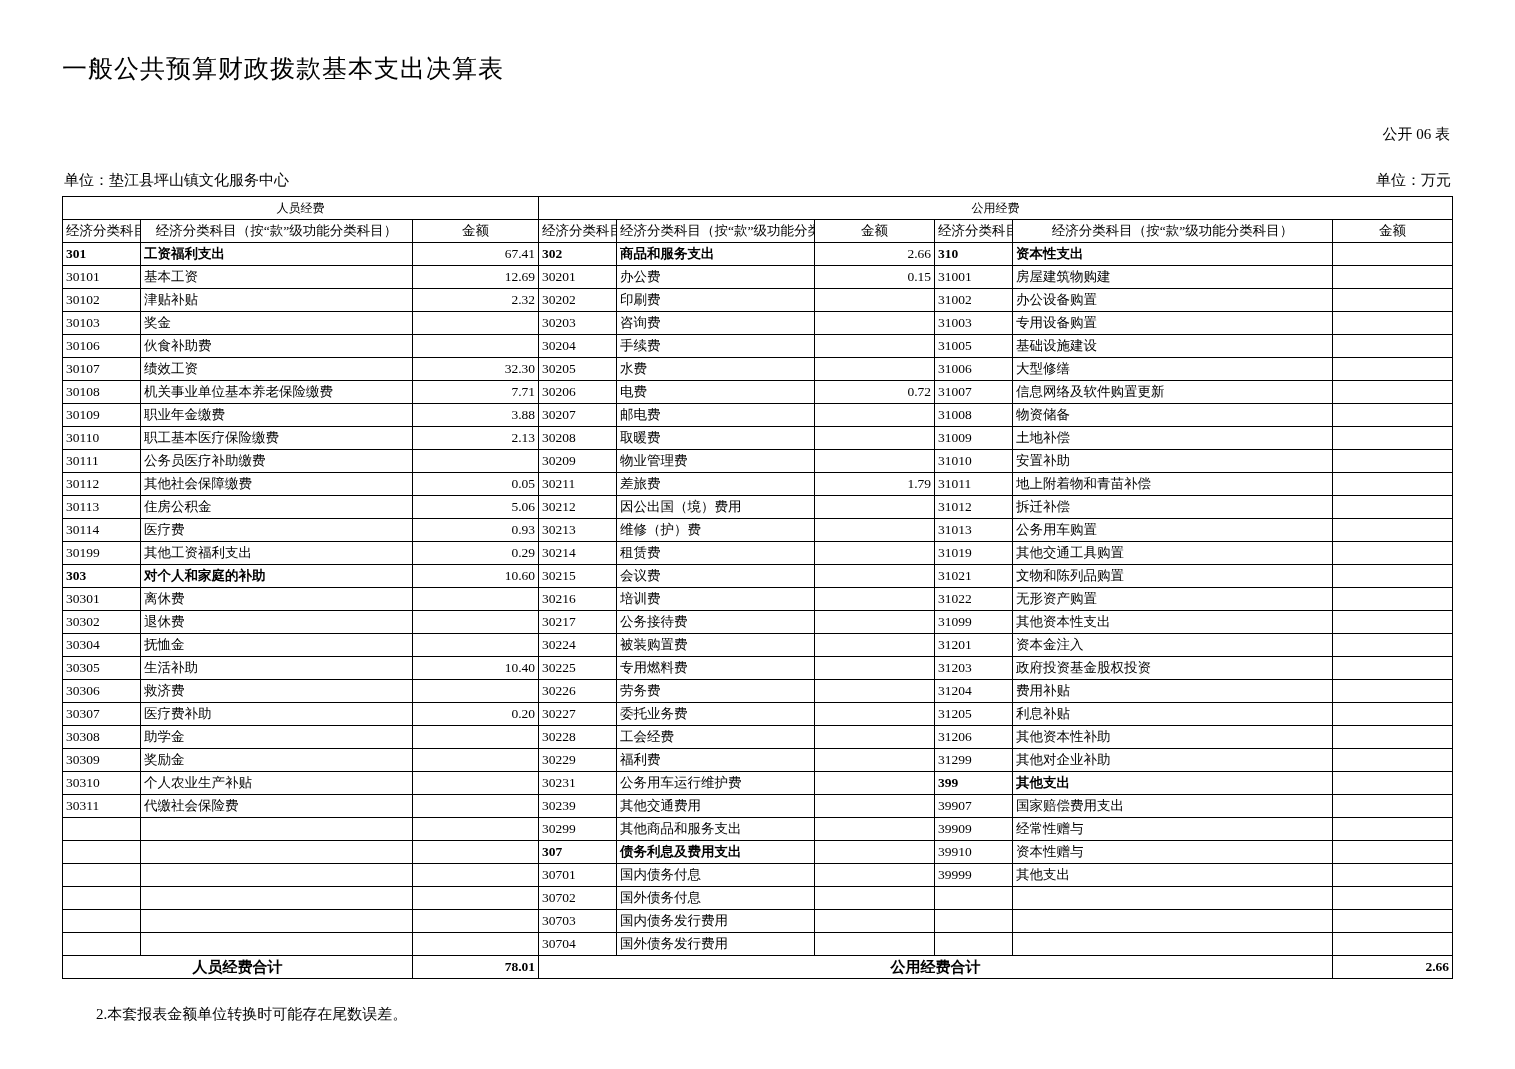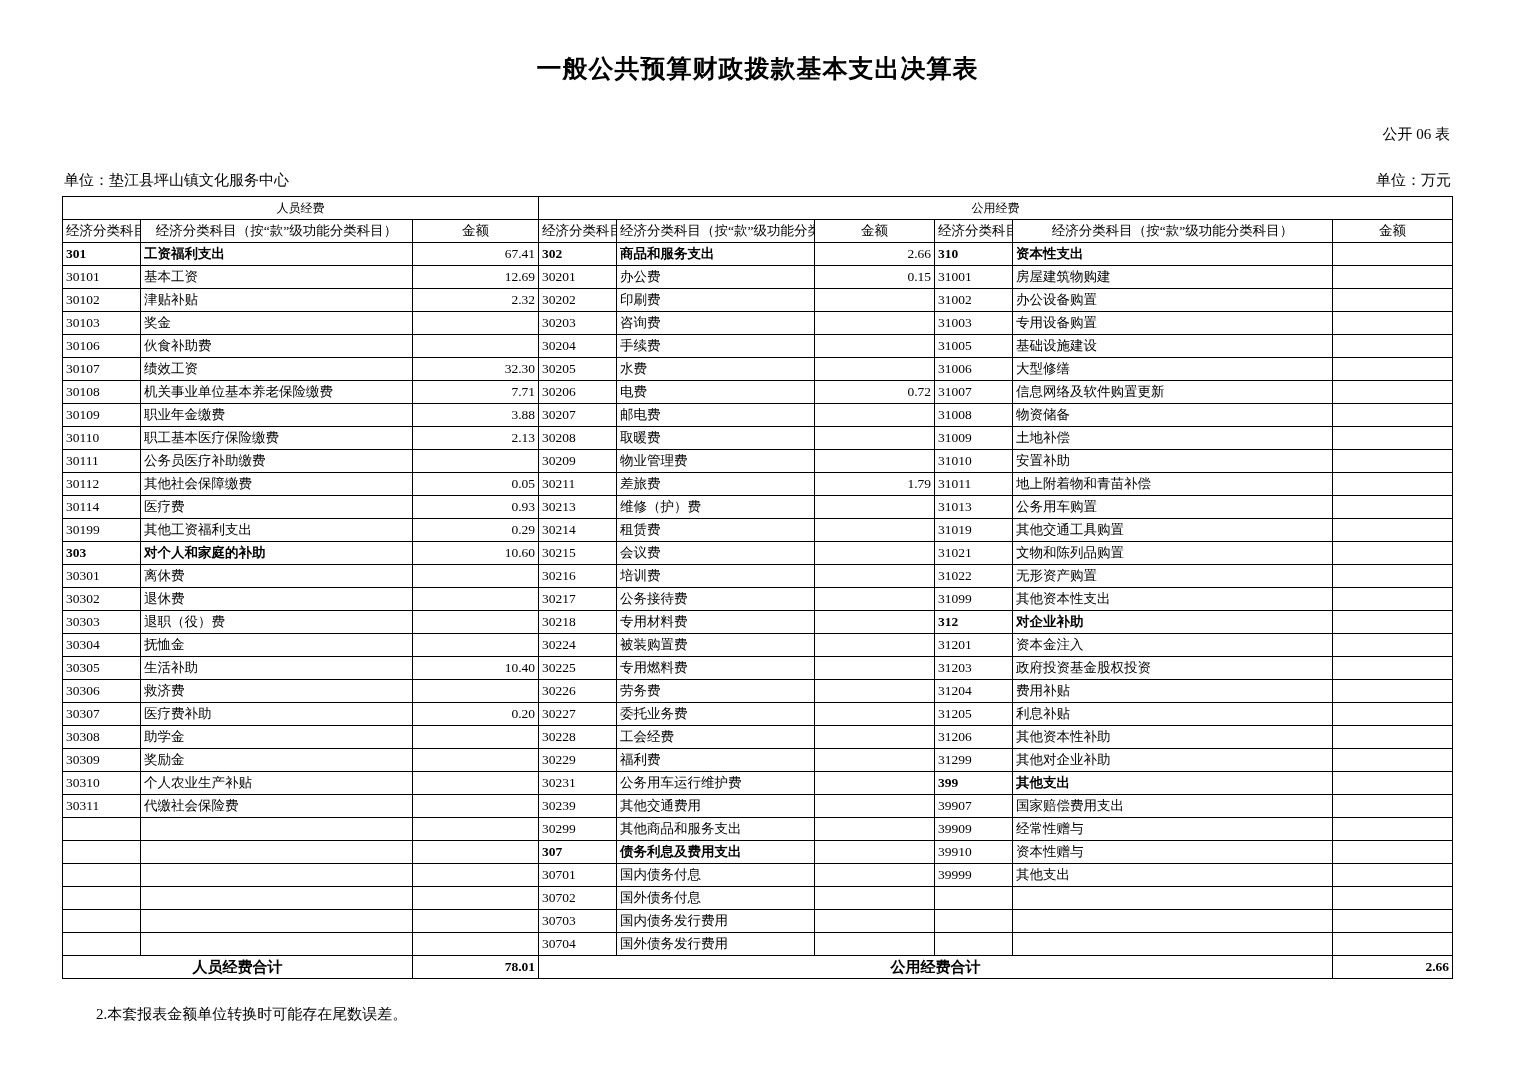--- a/index.html
+++ b/index.html
@@ -16,23 +16,22 @@
     overflow: hidden;
   }
   .page {
     position: relative;
     width: 1515px;
     height: 1069px;
     box-sizing: border-box;
     padding: 0 62px;
   }
   .doc-title {
-    text-align: center;
     font-size: 25px;
-    font-weight: bold;
+    font-weight: normal;
     letter-spacing: 1px;
     margin-top: 52px;
     font-family: "Liberation Sans", sans-serif;
   }
   .sheet-no {
     text-align: right;
     font-size: 15px;
     margin-top: 40px;
     padding-right: 3px;
   }
@@ -260,20 +259,31 @@
           <td class="name indent">其他社会保障缴费</td>
           <td class="amt">0.05</td>
           <td class="code">30211</td>
           <td class="name indent">差旅费</td>
           <td class="amt">1.79</td>
           <td class="code">31011</td>
           <td class="name indent">地上附着物和青苗补偿</td>
           <td class="amt"></td>
         </tr>
         <tr>
+          <td class="code">30113</td>
+          <td class="name indent">住房公积金</td>
+          <td class="amt">5.06</td>
+          <td class="code">30212</td>
+          <td class="name indent">因公出国（境）费用</td>
+          <td class="amt"></td>
+          <td class="code">31012</td>
+          <td class="name indent">拆迁补偿</td>
+          <td class="amt"></td>
+        </tr>
+        <tr>
           <td class="code">30114</td>
           <td class="name indent">医疗费</td>
           <td class="amt">0.93</td>
           <td class="code">30213</td>
           <td class="name indent">维修（护）费</td>
           <td class="amt"></td>
           <td class="code">31013</td>
           <td class="name indent">公务用车购置</td>
           <td class="amt"></td>
         </tr>
@@ -312,31 +322,20 @@
         </tr>
         <tr>
           <td class="code">30302</td>
           <td class="name indent">退休费</td>
           <td class="amt"></td>
           <td class="code">30217</td>
           <td class="name indent">公务接待费</td>
           <td class="amt"></td>
           <td class="code">31099</td>
           <td class="name indent">其他资本性支出</td>
-          <td class="amt"></td>
-        </tr>
-        <tr>
-          <td class="code">30303</td>
-          <td class="name indent">退职（役）费</td>
-          <td class="amt"></td>
-          <td class="code">30218</td>
-          <td class="name indent">专用材料费</td>
-          <td class="amt"></td>
-          <td class="code bold">312</td>
-          <td class="name bold">对企业补助</td>
           <td class="amt"></td>
         </tr>
         <tr>
           <td class="code">30304</td>
           <td class="name indent">抚恤金</td>
           <td class="amt"></td>
           <td class="code">30224</td>
           <td class="name indent">被装购置费</td>
           <td class="amt"></td>
           <td class="code">31201</td>

